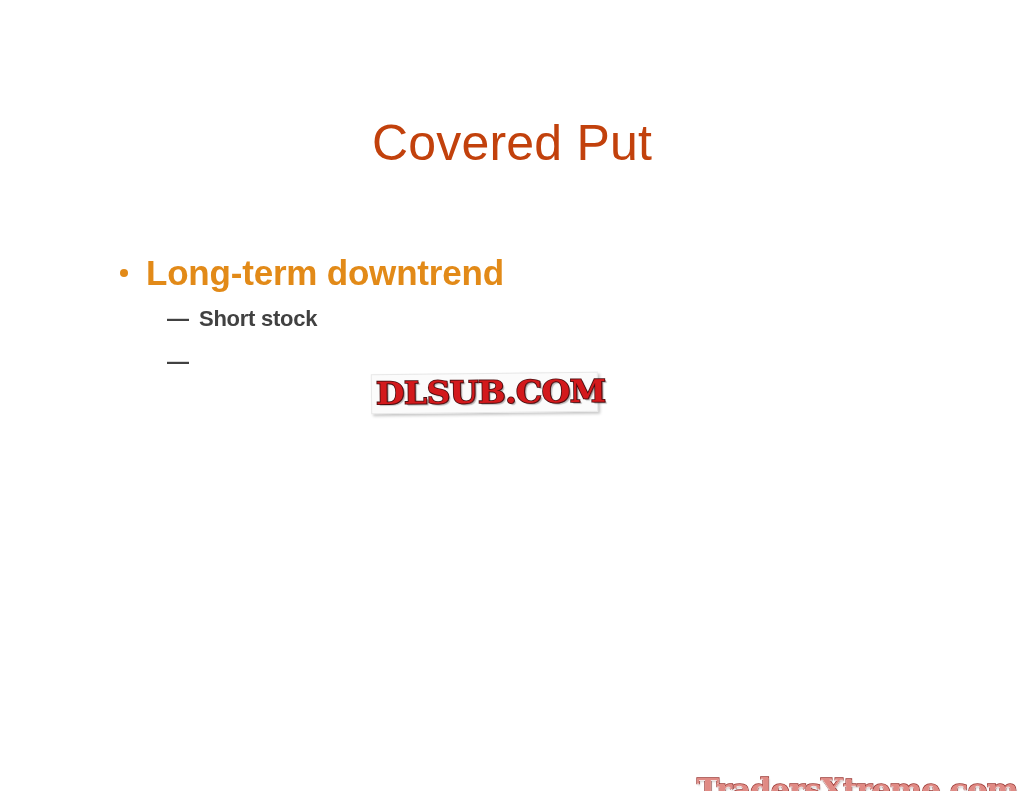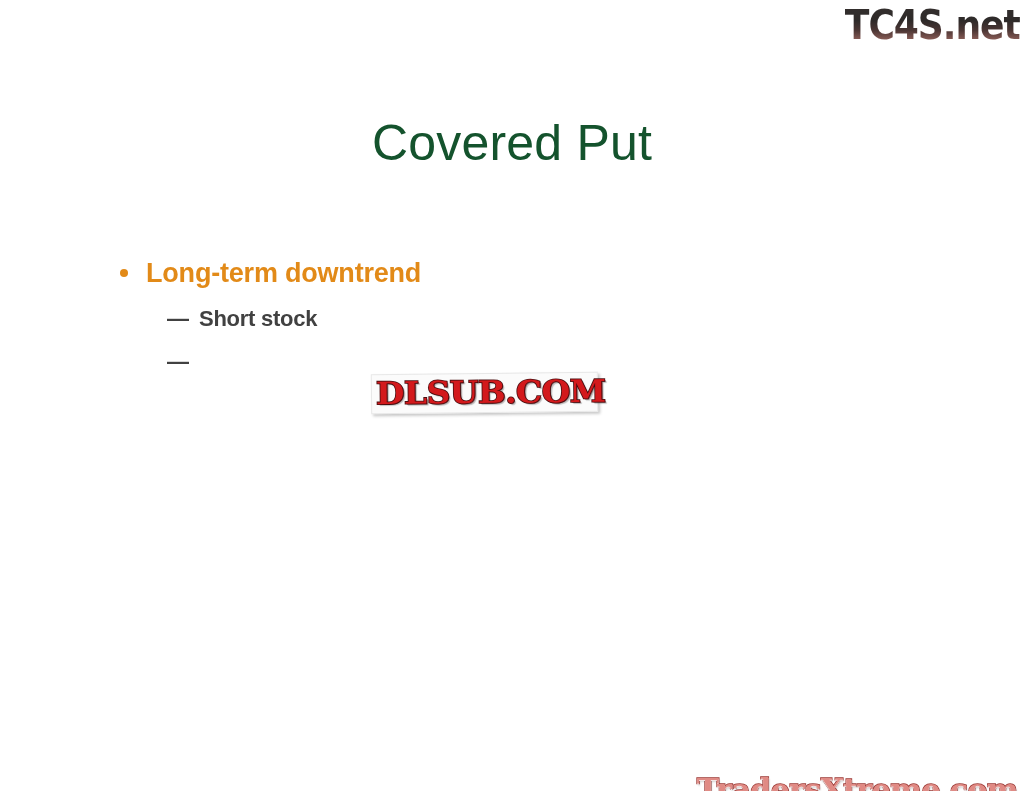--- a/index.html
+++ b/index.html
@@ -47,41 +47,41 @@
     text-shadow: 0 0 0 rgba(0,0,0,0);
   }
 
   
   #slide-title {
     position: absolute;
     left: 0px;
     top: 114px;
     width: 1024px;
     text-align: center;
-    color: #14532d;
+    color: #c2410c;
     font-family: "Liberation Sans", sans-serif;
     font-weight: normal;
     font-size: 50px;
     line-height: 58px;
     letter-spacing: 0.2px;
   }
 
   
   #body-content {
     position: absolute;
     left: 112px;
     top: 255px;
     width: 600px;
   }
   .bullet-l1 {
     position: relative;
     padding-left: 34px;
     color: #e28a18;
     font-weight: bold;
-    font-size: 27px;
+    font-size: 35px;
     line-height: 36px;
     letter-spacing: -0.2px;
     margin-bottom: 12px;
   }
   .bullet-l1 .dot {
     position: absolute;
     left: 8px;
     top: 14px;
     width: 8px;
     height: 8px;
@@ -165,23 +165,20 @@
     text-shadow:
       0 1px 0 rgba(255,255,255,0.85),
       1px 2px 2px rgba(0,0,0,0.18);
   }
 </style>
 </head>
 <body>
 
 <div id="slide">
 
-  <div id="tc4s-logo">
-    <span class="logo-text">TC4S.net</span>
-  </div>
 
   <div id="slide-title">Covered Put</div>
 
   <div id="body-content">
 
     <div class="bullet-l1">
       <span class="dot"></span>
       <span>Long-term downtrend</span>
     </div>
 

